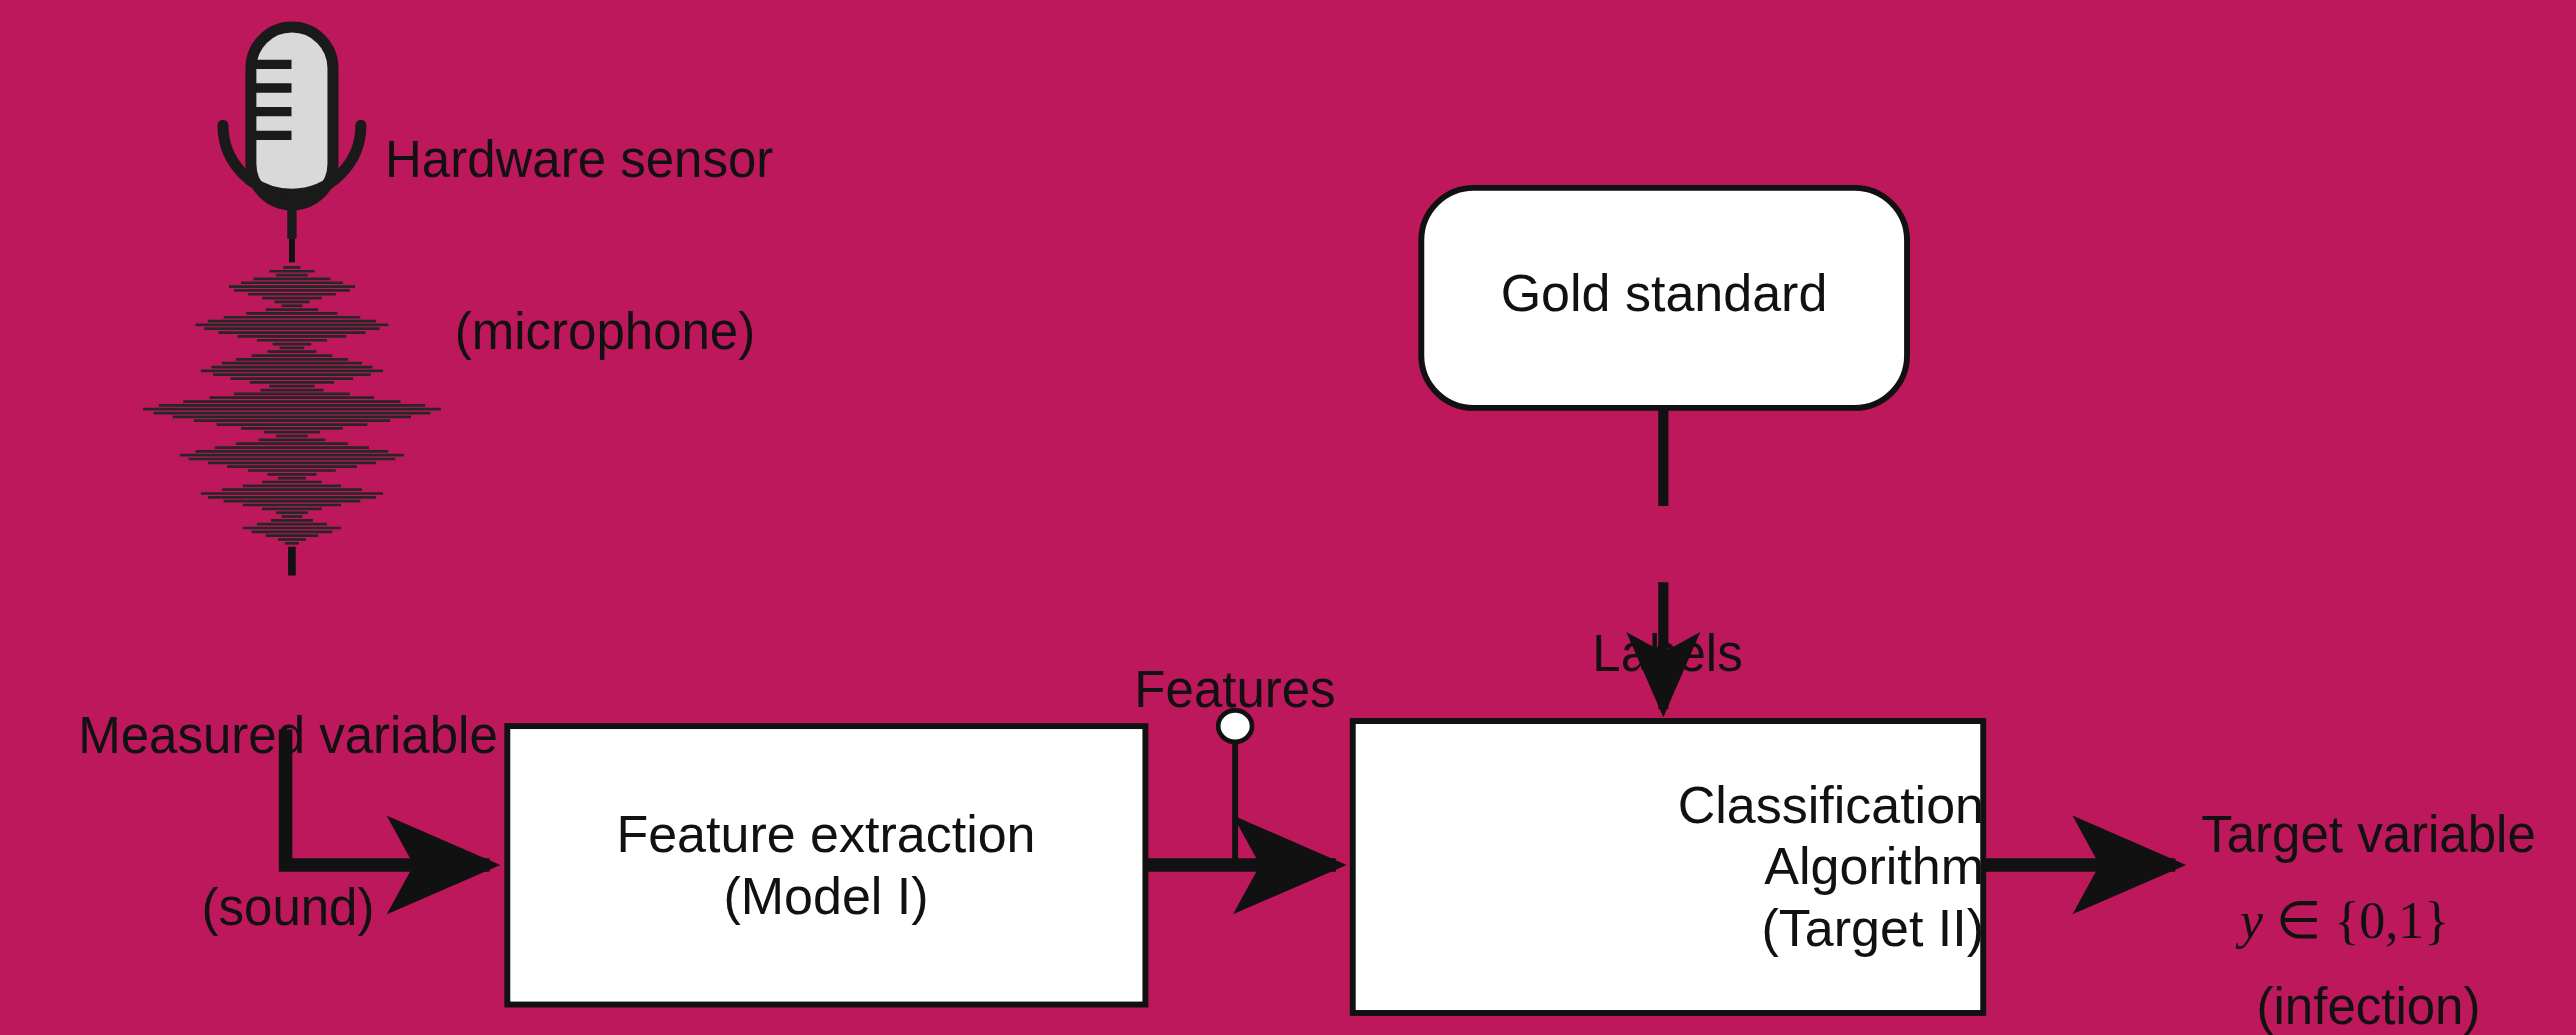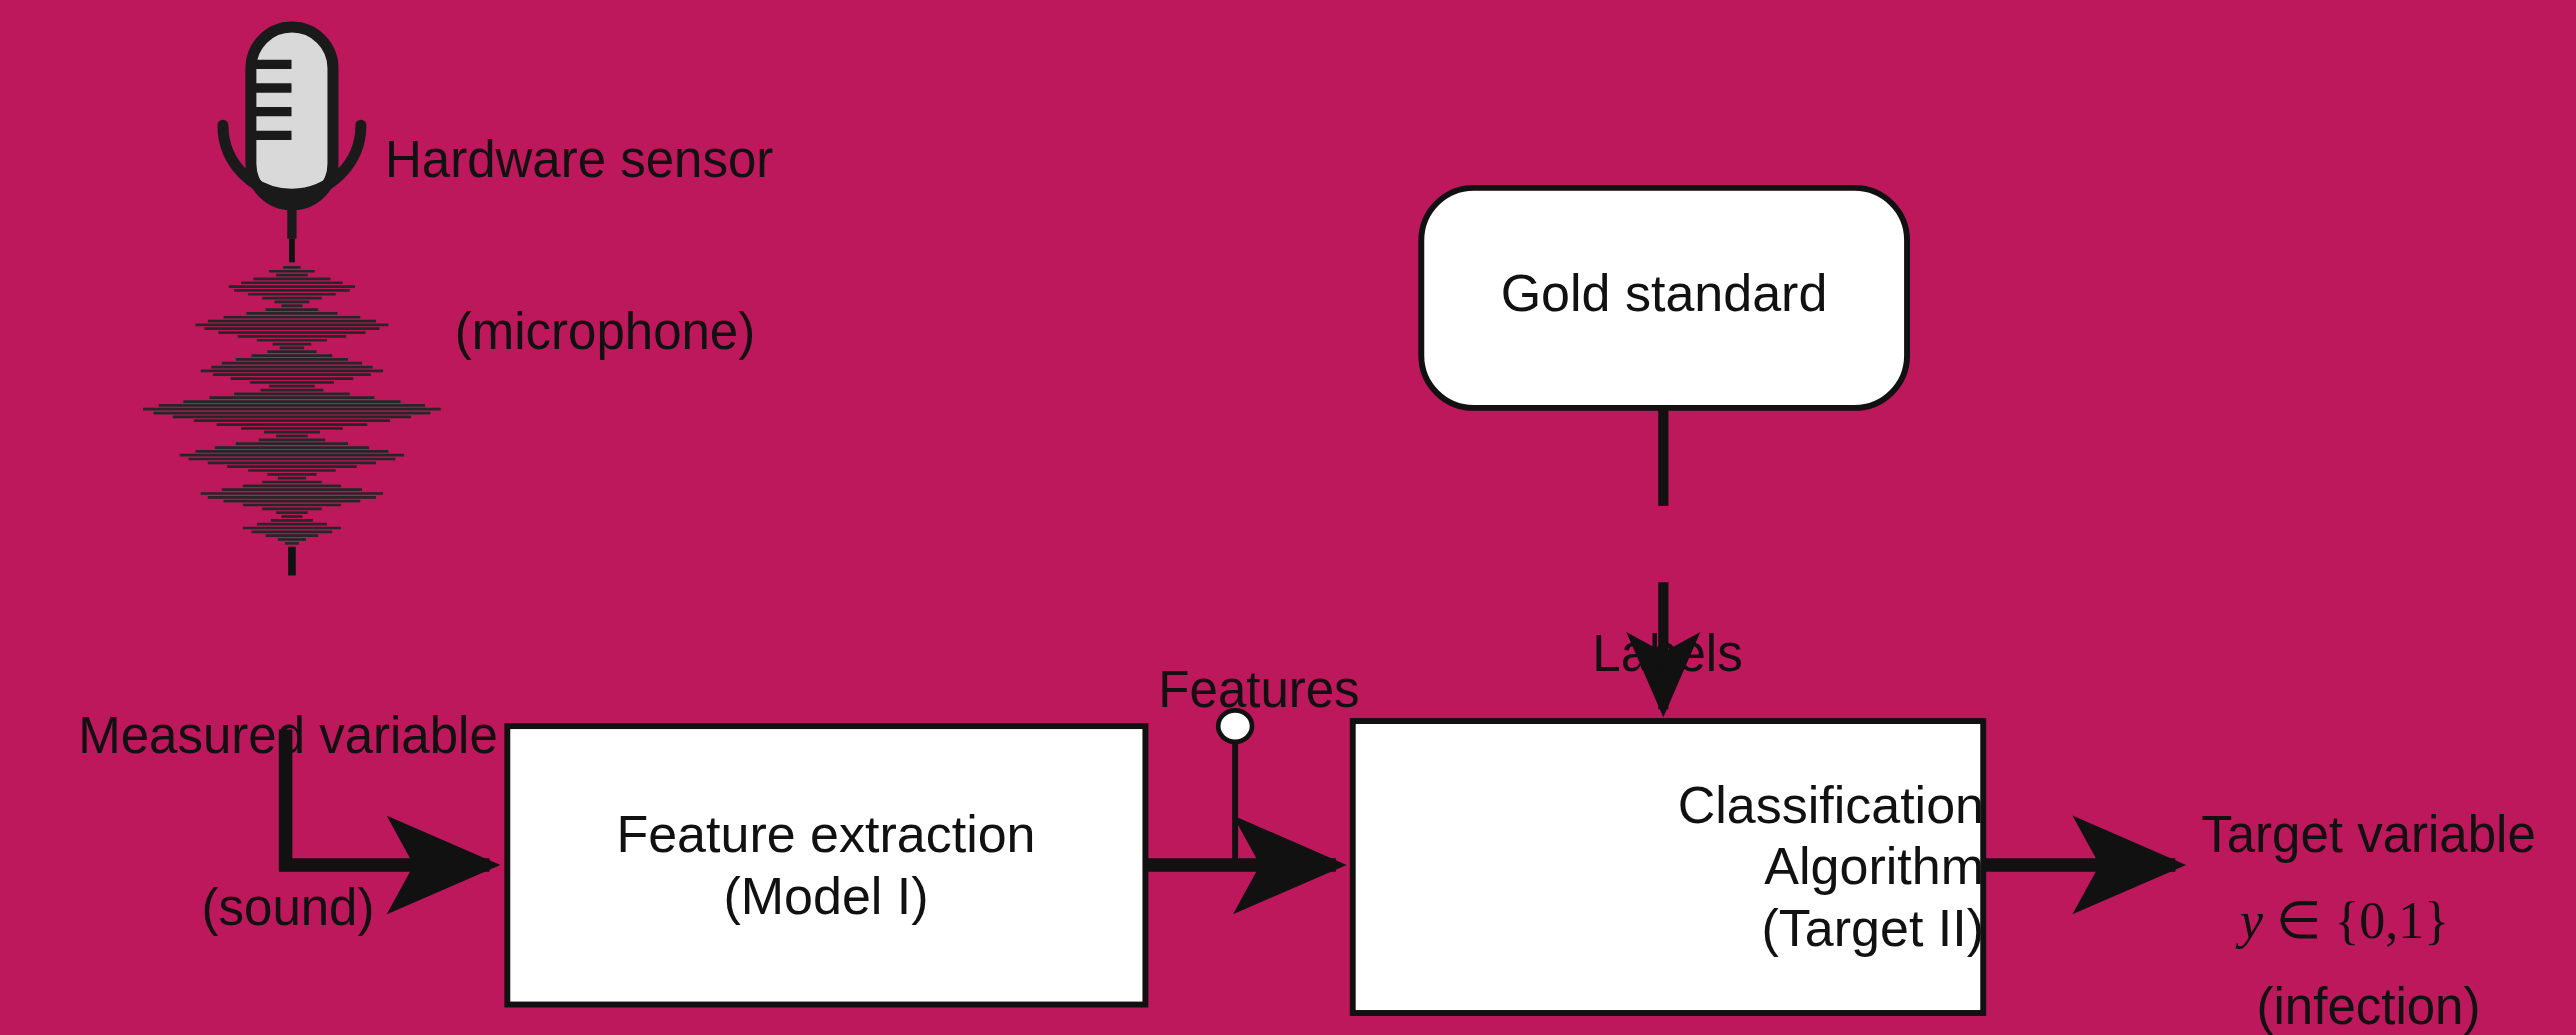--- a/index.html
+++ b/index.html
@@ -188,21 +188,21 @@
   <div class="lbl" style="left:8.5px; top:593px; width:559px; font-size:51px;">
     <div>Measured variable</div>
     <div>(sound)</div>
   </div>
 
   <div class="boxtext" style="left:507px; top:726px; width:638px; height:279px; font-size:52px;">
     <div>Feature extraction</div>
     <div>(Model I)</div>
   </div>
 
-  <div class="lbl" style="left:1115px; top:547px; width:288px; font-size:51px;">
+  <div class="lbl" style="left:1091px; top:547px; width:288px; font-size:51px;">
     <div>Features</div>
   </div>
 
   <div class="boxtext" style="left:1421px; top:184px; width:486px; height:220px; font-size:52px;">
     <div>Gold standard</div>
   </div>
 
   <div class="lbl" style="left:1549px; top:511px; width:237px; font-size:51px;">
     <div>Labels</div>
   </div>

